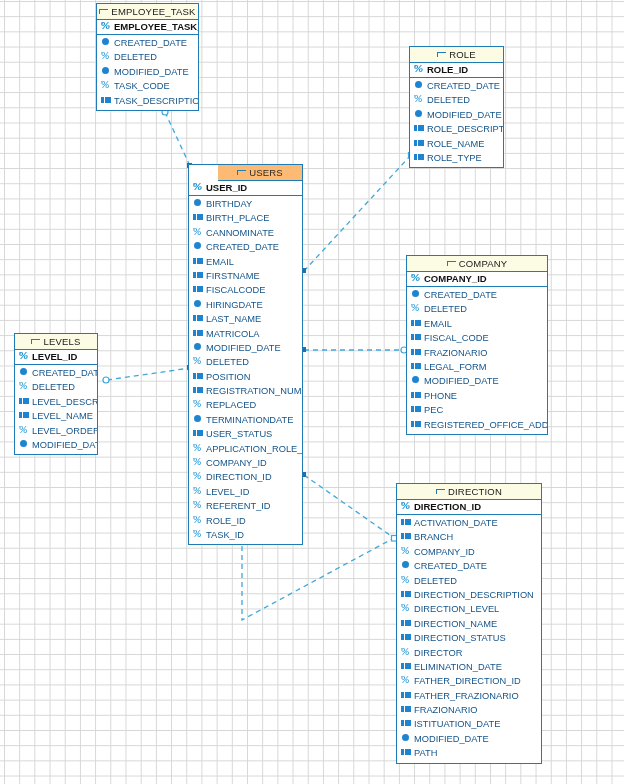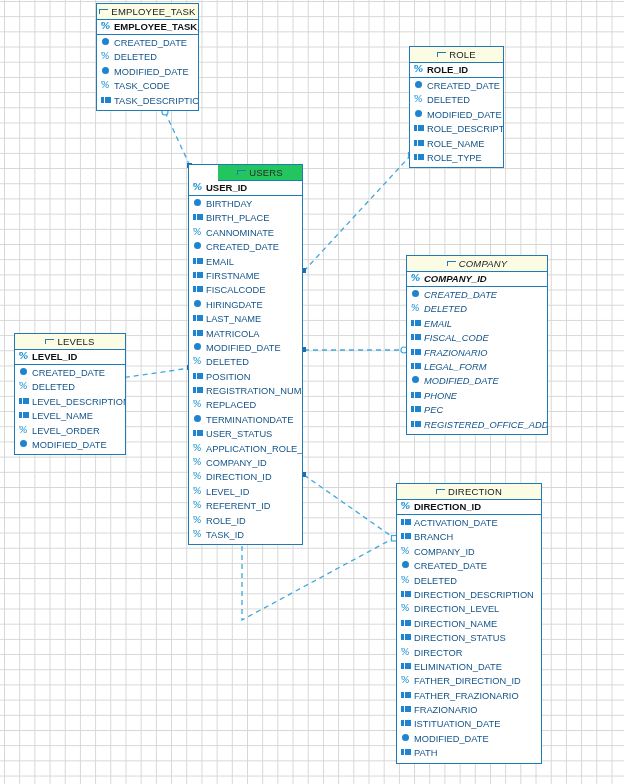--- a/index.html
+++ b/index.html
@@ -34,21 +34,21 @@
     background: #fcfbe3;
     border-bottom: 1px solid #1f7bb5;
     text-align: center;
     font-size: 9.5px;
     color: #1a1a1a;
     letter-spacing: .2px;
     position: relative;
     white-space: nowrap;
     overflow: hidden;
   }
-  .thead.accent { background: #22c55e; color: #2b2b2b; margin-left: 29px; }
+  .thead.accent { background: #fdba74; color: #2b2b2b; margin-left: 29px; }
   .flagico {
     display: inline-block;
     width: 9px; height: 7px;
     margin-right: 3px;
     position: relative;
     top: 0px;
     vertical-align: middle;
   }
   .flagico:before {
     content: "";
@@ -215,37 +215,37 @@
         <div class="row"><span class="ic ic-tx"><i></i></span><span>USER_STATUS</span></div>
         <div class="row"><span class="ic ic-vc"></span><span>APPLICATION_ROLE_ID</span></div>
         <div class="row"><span class="ic ic-vc"></span><span>COMPANY_ID</span></div>
         <div class="row"><span class="ic ic-vc"></span><span>DIRECTION_ID</span></div>
         <div class="row"><span class="ic ic-vc"></span><span>LEVEL_ID</span></div>
         <div class="row"><span class="ic ic-vc"></span><span>REFERENT_ID</span></div>
         <div class="row"><span class="ic ic-vc"></span><span>ROLE_ID</span></div>
         <div class="row"><span class="ic ic-vc"></span><span>TASK_ID</span></div>
       </div>
     </div>
-    <div class="table" style="left: 406px; top: 255px; width: 142px; font-style: italic;">
+    <div class="table" style="left: 406px; top: 255px; width: 142px;">
       <div class="thead"><span class="flagico"></span><span>COMPANY</span></div>
       <div class="pkrow"><span class="ic ic-vc"></span><span>COMPANY_ID</span></div>
       <div class="body">
         <div class="row"><span class="ic ic-dt"></span><span>CREATED_DATE</span></div>
         <div class="row"><span class="ic ic-vc"></span><span>DELETED</span></div>
         <div class="row"><span class="ic ic-tx"><i></i></span><span>EMAIL</span></div>
         <div class="row"><span class="ic ic-tx"><i></i></span><span>FISCAL_CODE</span></div>
         <div class="row"><span class="ic ic-tx"><i></i></span><span>FRAZIONARIO</span></div>
         <div class="row"><span class="ic ic-tx"><i></i></span><span>LEGAL_FORM</span></div>
         <div class="row"><span class="ic ic-dt"></span><span>MODIFIED_DATE</span></div>
         <div class="row"><span class="ic ic-tx"><i></i></span><span>PHONE</span></div>
         <div class="row"><span class="ic ic-tx"><i></i></span><span>PEC</span></div>
         <div class="row"><span class="ic ic-tx"><i></i></span><span>REGISTERED_OFFICE_ADDRESS</span></div>
       </div>
     </div>
-    <div class="table" style="left: 14px; top: 333px; width: 112px;">
+    <div class="table" style="left: 14px; top: 333px; width: 84px;">
       <div class="thead"><span class="flagico"></span><span>LEVELS</span></div>
       <div class="pkrow"><span class="ic ic-vc"></span><span>LEVEL_ID</span></div>
       <div class="body">
         <div class="row"><span class="ic ic-dt"></span><span>CREATED_DATE</span></div>
         <div class="row"><span class="ic ic-vc"></span><span>DELETED</span></div>
         <div class="row"><span class="ic ic-tx"><i></i></span><span>LEVEL_DESCRIPTION</span></div>
         <div class="row"><span class="ic ic-tx"><i></i></span><span>LEVEL_NAME</span></div>
         <div class="row"><span class="ic ic-vc"></span><span>LEVEL_ORDER</span></div>
         <div class="row"><span class="ic ic-dt"></span><span>MODIFIED_DATE</span></div>
       </div>

